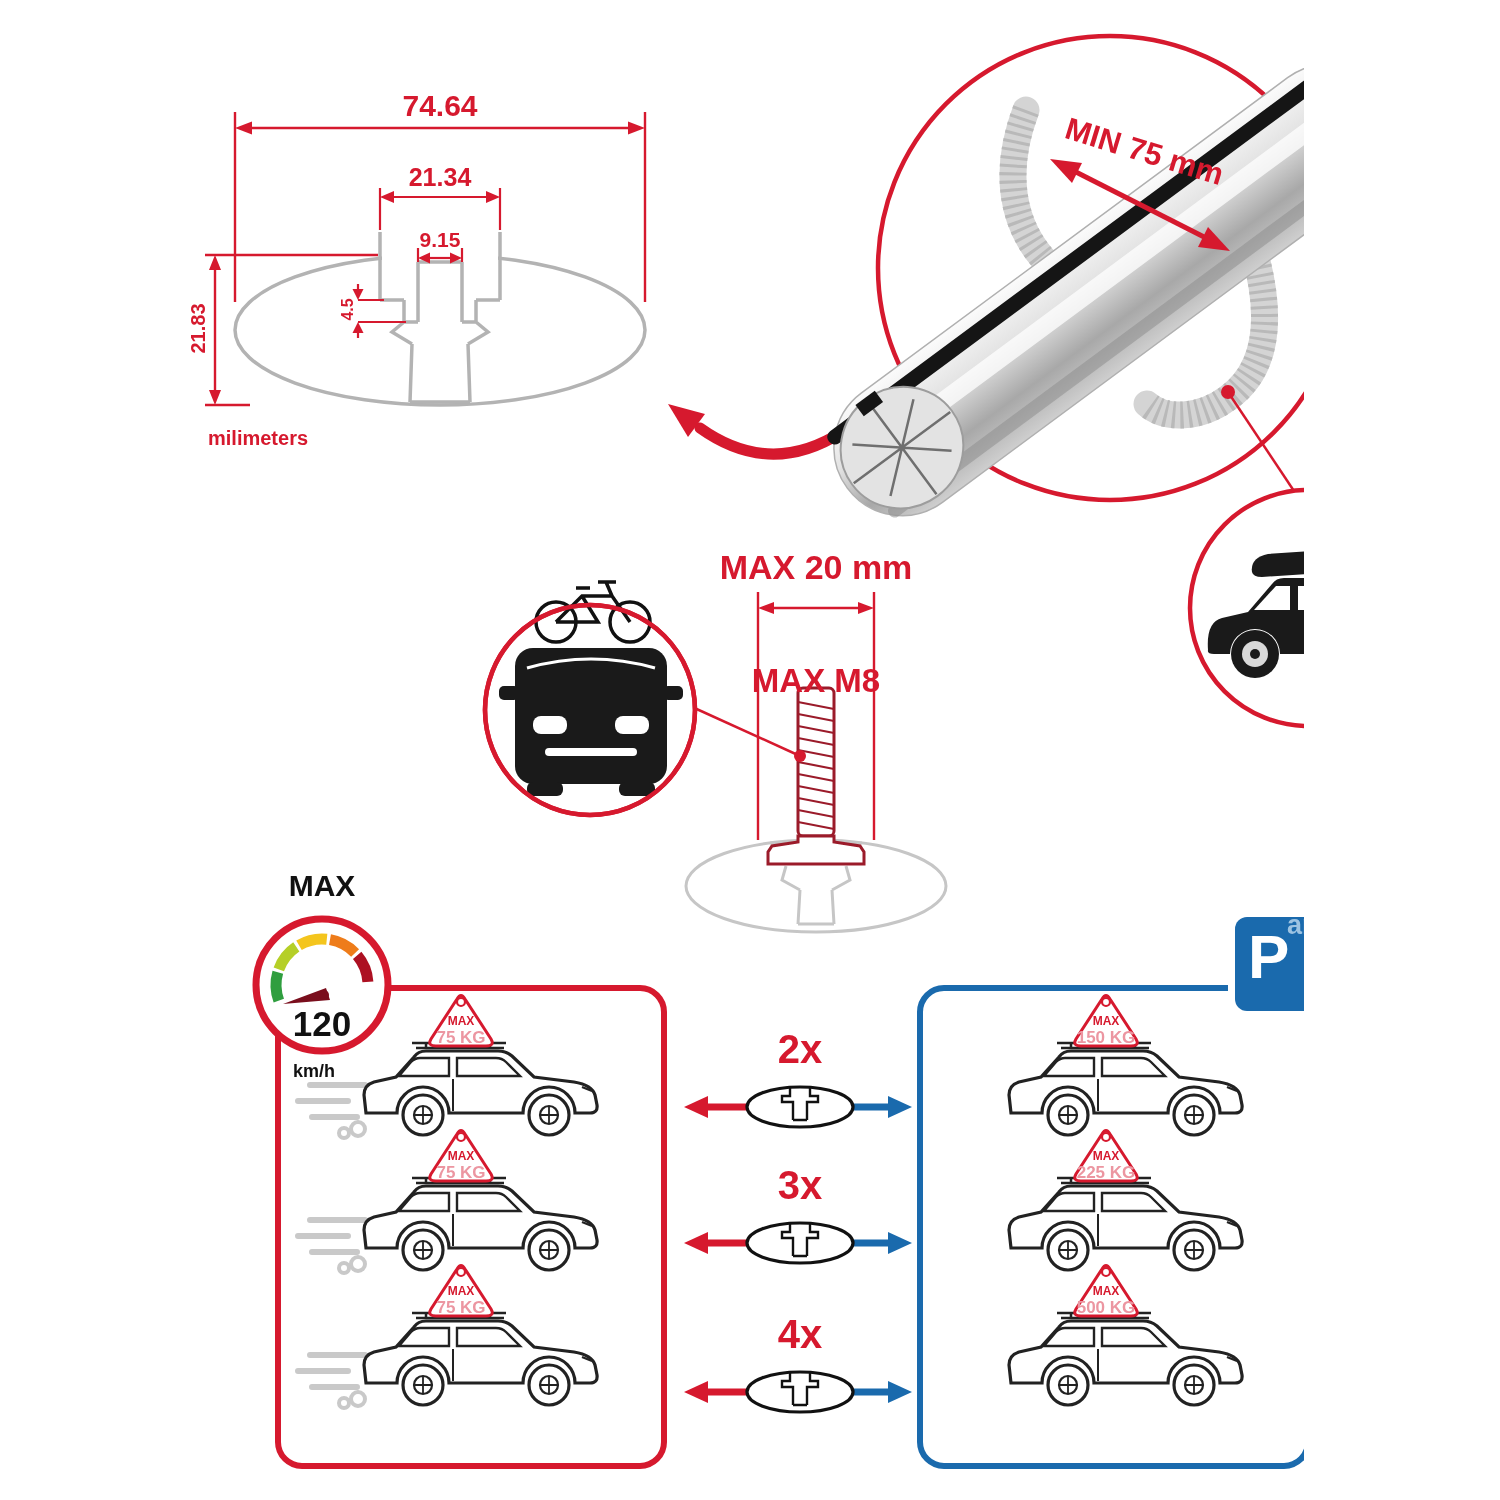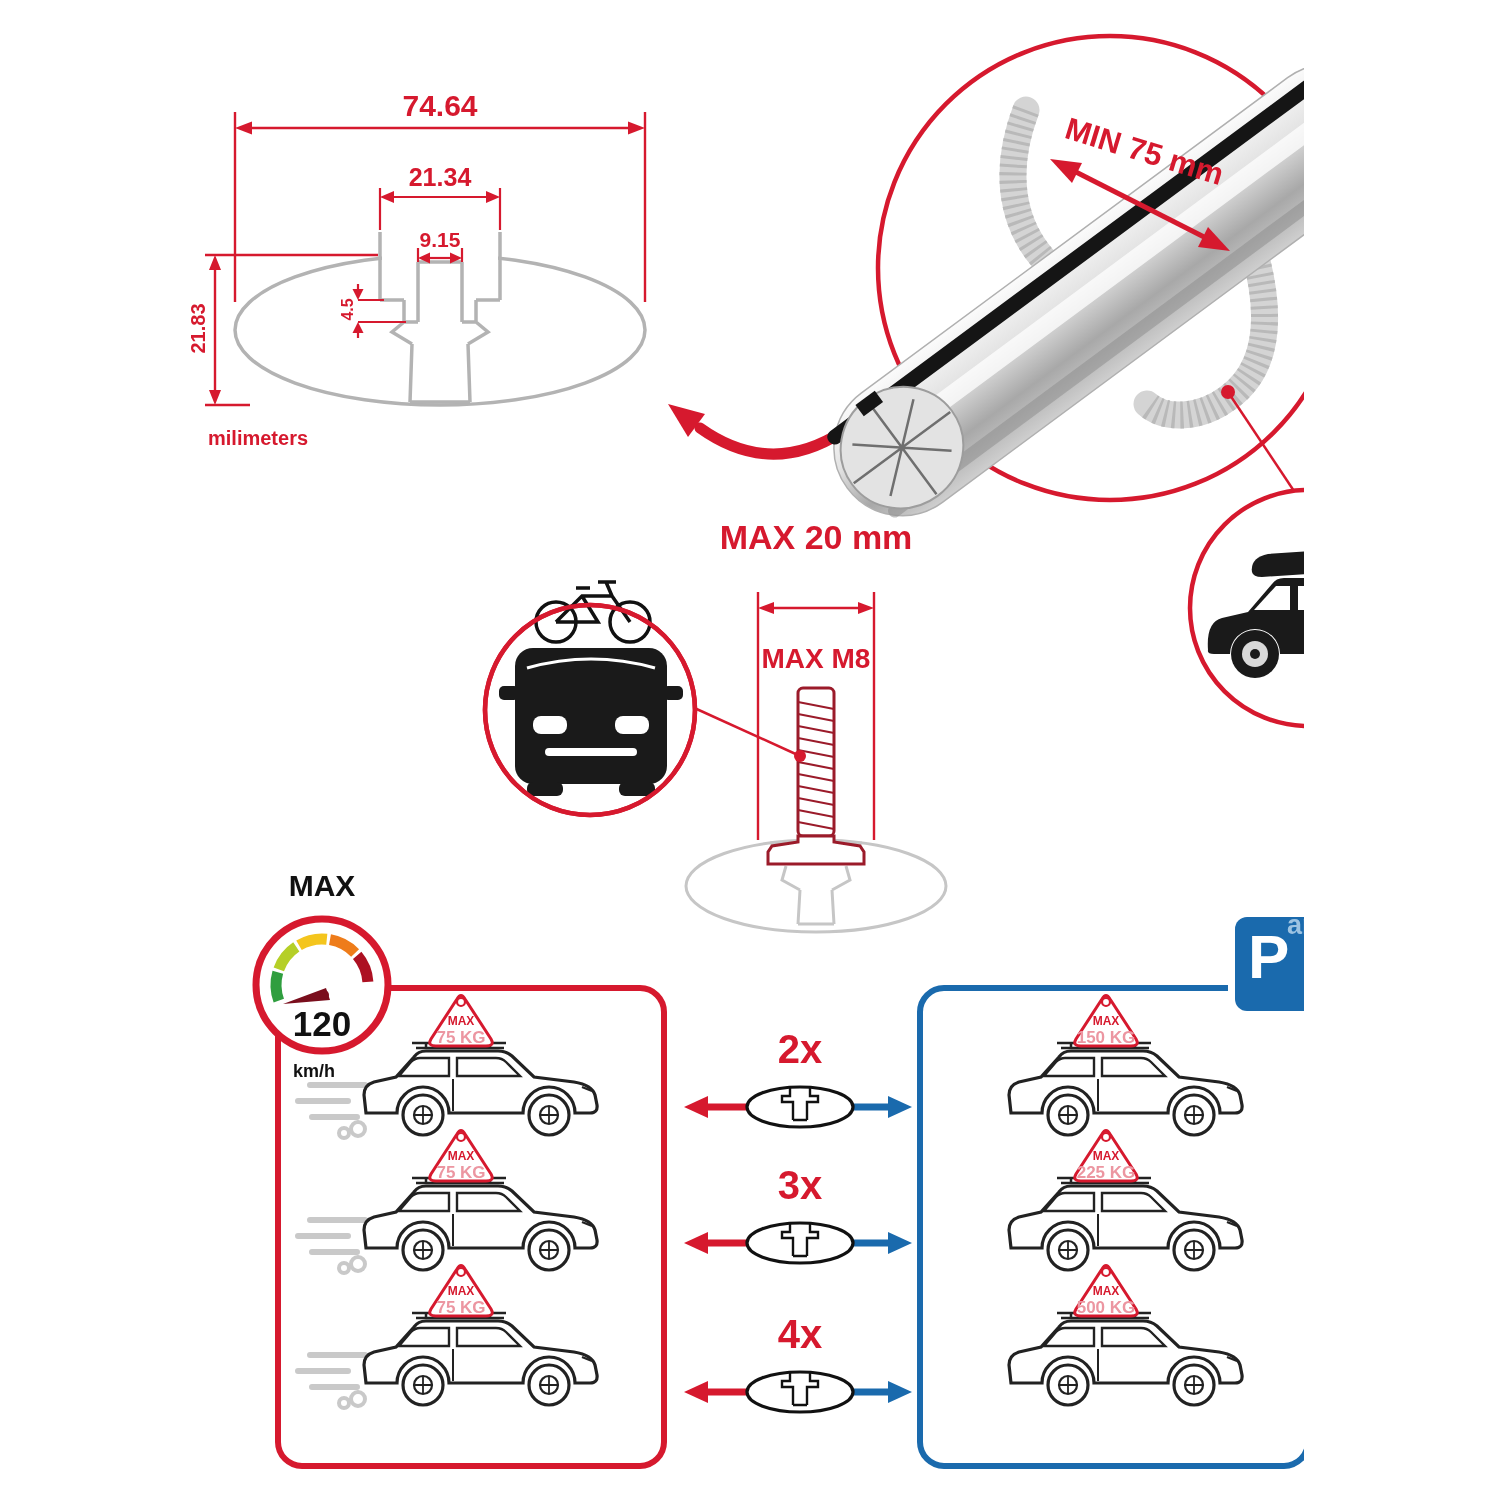--- a/index.html
+++ b/index.html
@@ -268,22 +268,22 @@
 
 <div class="t center" style="left:340px;top:90px;width:200px;font-size:30px">74.64</div>
 <div class="t center" style="left:360px;top:164px;width:160px;font-size:25px">21.34</div>
 <div class="t center" style="left:390px;top:229px;width:100px;font-size:21px">9.15</div>
 <div class="t center" style="left:322px;top:301px;width:52px;font-size:16px;transform:rotate(-90deg)">4.5</div>
 <div class="t center" style="left:156px;top:318px;width:84px;font-size:20px;transform:rotate(-90deg)">21.83</div>
 <div class="t" style="left:208px;top:428px;font-size:20px">milimeters</div>
 
 <div class="t" style="left:1066px;top:112px;font-size:31px;transform:rotate(17deg);transform-origin:left center">MIN 75 mm</div>
 
-<div class="t center" style="left:696px;top:520px;width:240px;font-size:34px">MAX 20 mm</div>
-<div class="t center" style="left:736px;top:644px;width:160px;font-size:28px">MAX M8</div>
+<div class="t center" style="left:696px;top:550px;width:240px;font-size:34px">MAX 20 mm</div>
+<div class="t center" style="left:736px;top:664px;width:160px;font-size:33px">MAX M8</div>
 
 <div class="t center black" style="left:262px;top:870px;width:120px;font-size:30px">MAX</div>
 <div class="t center black" style="left:272px;top:1006px;width:100px;font-size:35px">120</div>
 <div class="t center black" style="left:254px;top:1062px;width:120px;font-size:18px">km/h</div>
 
 <div class="t center" style="left:740px;top:1028px;width:120px;font-size:40px">2x</div>
 <div class="t center" style="left:740px;top:1164px;width:120px;font-size:40px">3x</div>
 <div class="t center" style="left:740px;top:1313px;width:120px;font-size:40px">4x</div>
 
 <div class="t" style="left:1248px;top:924px;font-size:62px;color:#fff">P</div>

